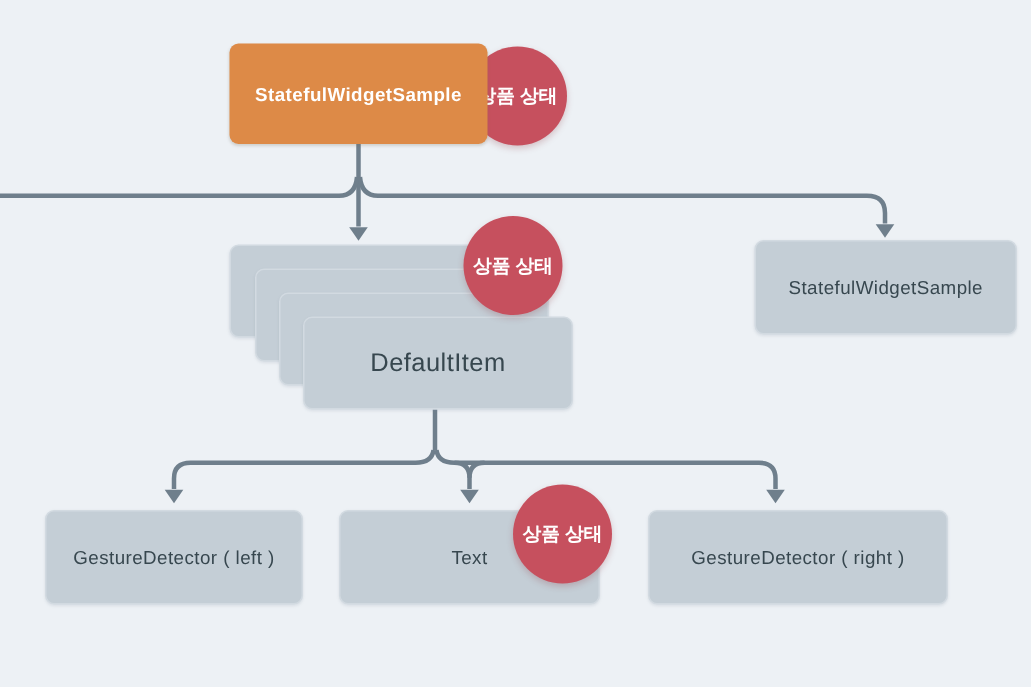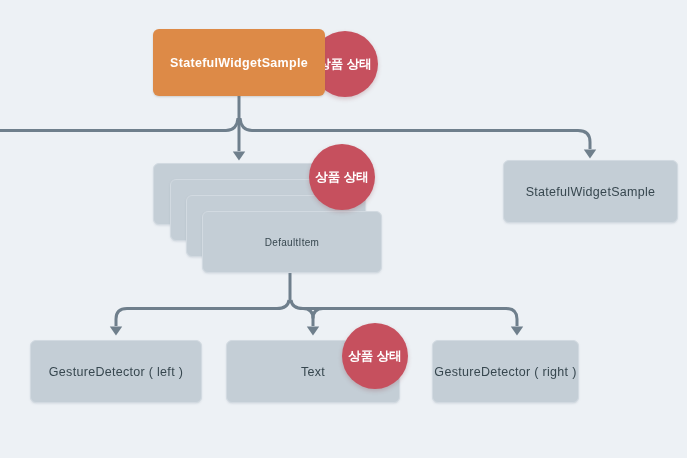--- a/index.html
+++ b/index.html
@@ -33,32 +33,32 @@
     color: #37474F;
     font-weight: 500;
     border: 1px solid #D2DAE1;
     box-shadow: 0 1px 2px rgba(120,140,155,0.18);
     z-index: 2;
   }
   .root-node   { left: 153px; top: 29px;  width: 172px; height: 67px; }
   .fab-node    { left: 503px; top: 160px; width: 175px; height: 63px; }
   .gleft-node  { left: 30px;  top: 340px; width: 172px; height: 63px; }
   .text-node   { left: 226px; top: 340px; width: 174px; height: 63px; }
-  .gright-node { left: 432px; top: 340px; width: 147px; height: 63px; text-align: center; }
+  .gright-node { left: 432px; top: 340px; width: 200px; height: 63px; text-align: center; }
 
   .stack-card {
     position: absolute;
     width: 180px; height: 62px;
     background: #C4CED6;
     border: 1px solid #D2DAE1;
     border-radius: 6px;
     box-shadow: 0 1px 2px rgba(120,140,155,0.18);
     z-index: 2;
     display: flex; align-items: center; justify-content: center;
-    font-size: 10px; font-weight: 500; color: #37474F; letter-spacing: 0.3px;
+    font-size: 17px; font-weight: 500; color: #37474F; letter-spacing: 0.3px;
   }
   .card-1 { left: 153px; top: 163px; }
   .card-2 { left: 170px; top: 179px; }
   .card-3 { left: 186px; top: 195px; }
   .card-4 { left: 202px; top: 211px; }
 
   .badge {
     position: absolute;
     width: 66px; height: 66px;
     border-radius: 50%;

